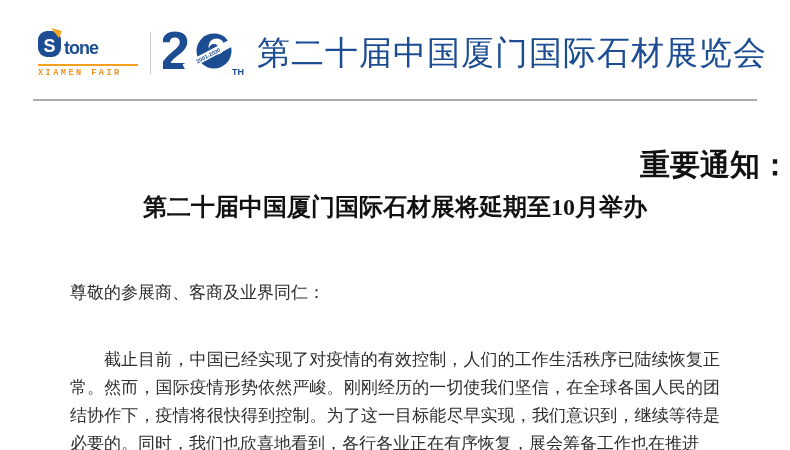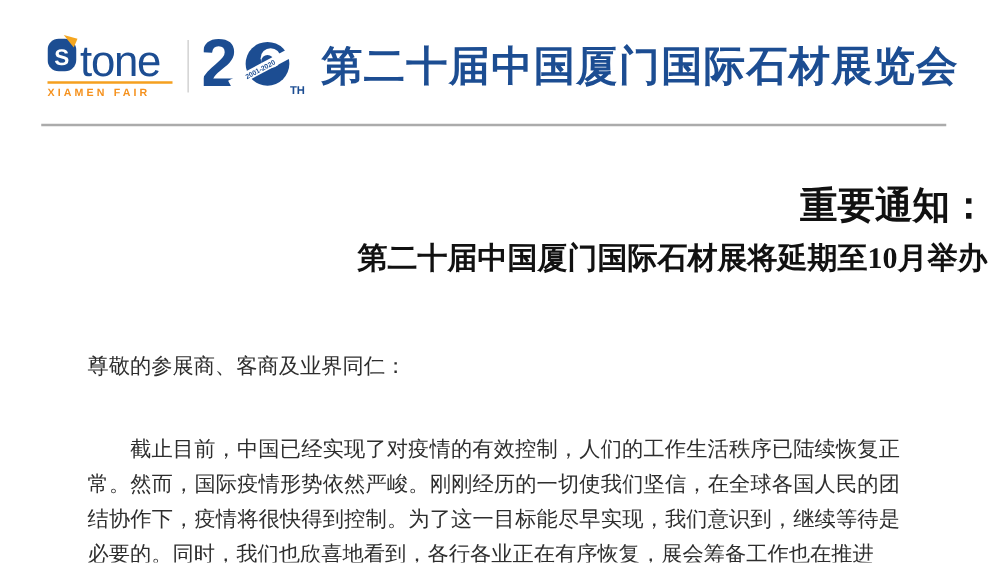--- a/index.html
+++ b/index.html
@@ -8,46 +8,46 @@
     position:relative;font-family:"Liberation Serif", serif;
   }
   
   .header{
     position:absolute;top:26px;left:38px;right:30px;height:54px;
     display:flex;align-items:center;
   }
   .stone-logo{display:flex;flex-direction:column;width:102px;flex:0 0 auto;}
   .stone-top{display:flex;align-items:flex-end;}
   .stone-wordmark{
-    font-family:"Liberation Sans", sans-serif;font-weight:normal;
-    font-size:35px;line-height:27px;color:#1c4d92;letter-spacing:-1px;
+    font-family:"Liberation Sans", sans-serif;font-weight:bold;
+    font-size:18px;line-height:27px;color:#1c4d92;letter-spacing:-1px;
   }
   .stone-rule{height:2px;background:#f5a01f;margin-top:2px;width:100px;}
   .stone-sub{
-    font-family:Liberation Sans, sans-serif;font-weight:bold;
+    font-family:Liberation Mono, monospace;font-weight:bold;
     font-size:8.5px;color:#f5921f;letter-spacing:2.5px;margin-top:2px;white-space:nowrap;
   }
   .header-sep{width:1px;height:42px;background:#c9c9c9;margin:0 12px 0 10px;flex:0 0 auto;}
   .anniv{flex:0 0 auto;margin-right:12px;}
   .fair-title{
-    font-family:"Liberation Sans", sans-serif;font-weight:bold;
+    font-family:"Liberation Sans", sans-serif;font-weight:normal;
     font-size:33px;color:#1c4d92;letter-spacing:1px;white-space:nowrap;
     flex:1 1 auto;text-align:left;
   }
   .header-divider{
     position:absolute;top:99px;left:33px;right:33px;height:2px;background:#ababab;
   }
   
   .doc{position:absolute;top:101px;left:0;right:0;color:#1f1f1f;}
   .notice-title{
     margin:47px 0 0 0;text-align:right;font-weight:600;
     font-size:30px;line-height:34px;color:#111;
   }
   .notice-subtitle{
-    margin:11px 0 0 0;text-align:right;font-weight:bold;
+    margin:11px 0 0 0;text-align:center;font-weight:bold;
     font-size:24px;line-height:28px;color:#111;
   }
   .salutation{
     margin:60px 0 16px 70px;font-size:17px;line-height:24px;color:#2e2e2e;
   }
   .body-paragraph{
     margin:41px 0 0 70px;width:650px;font-size:17px;line-height:28px;
     color:#2e2e2e;text-indent:2em;text-align:justify;
   }
 </style>

